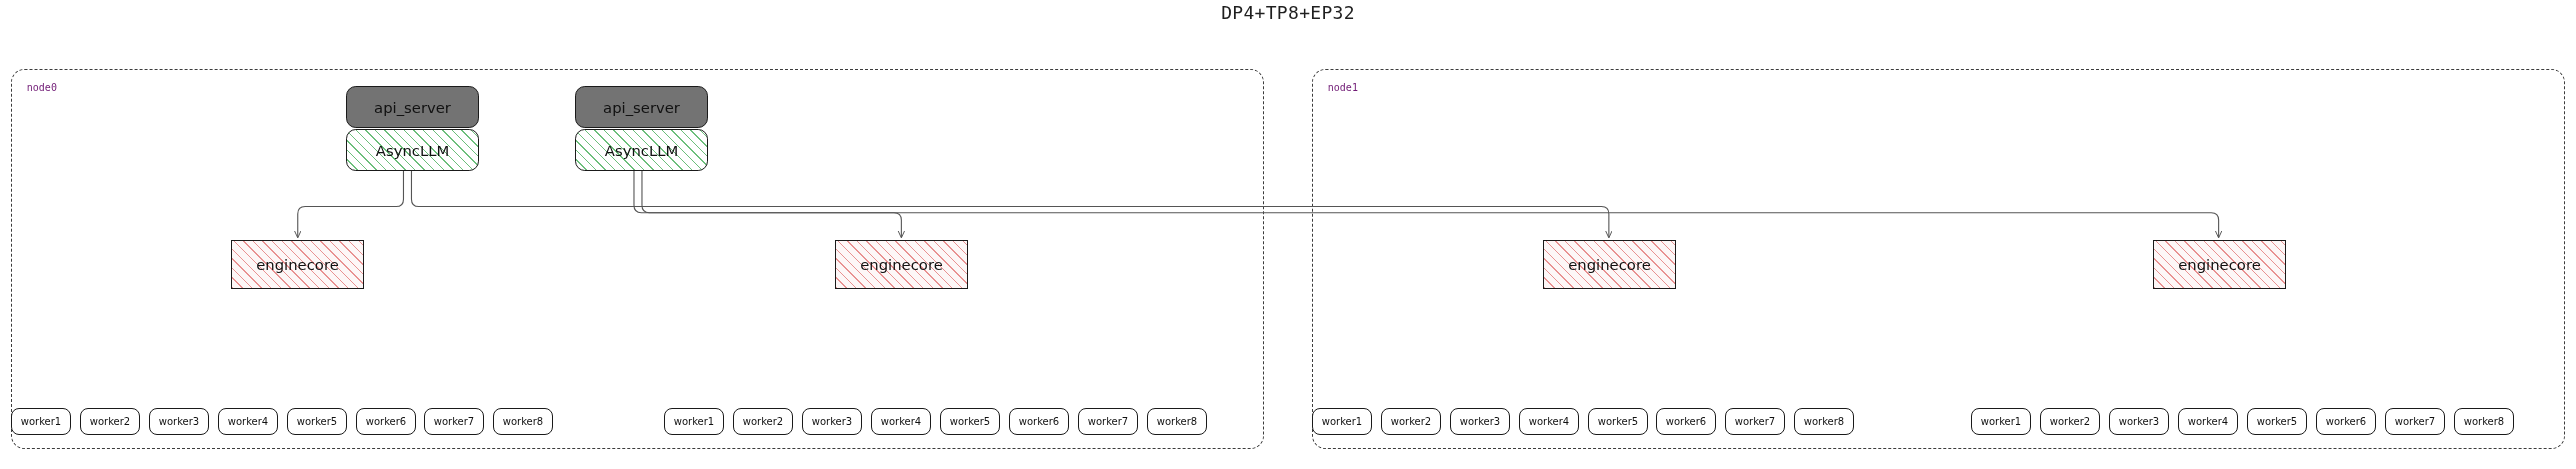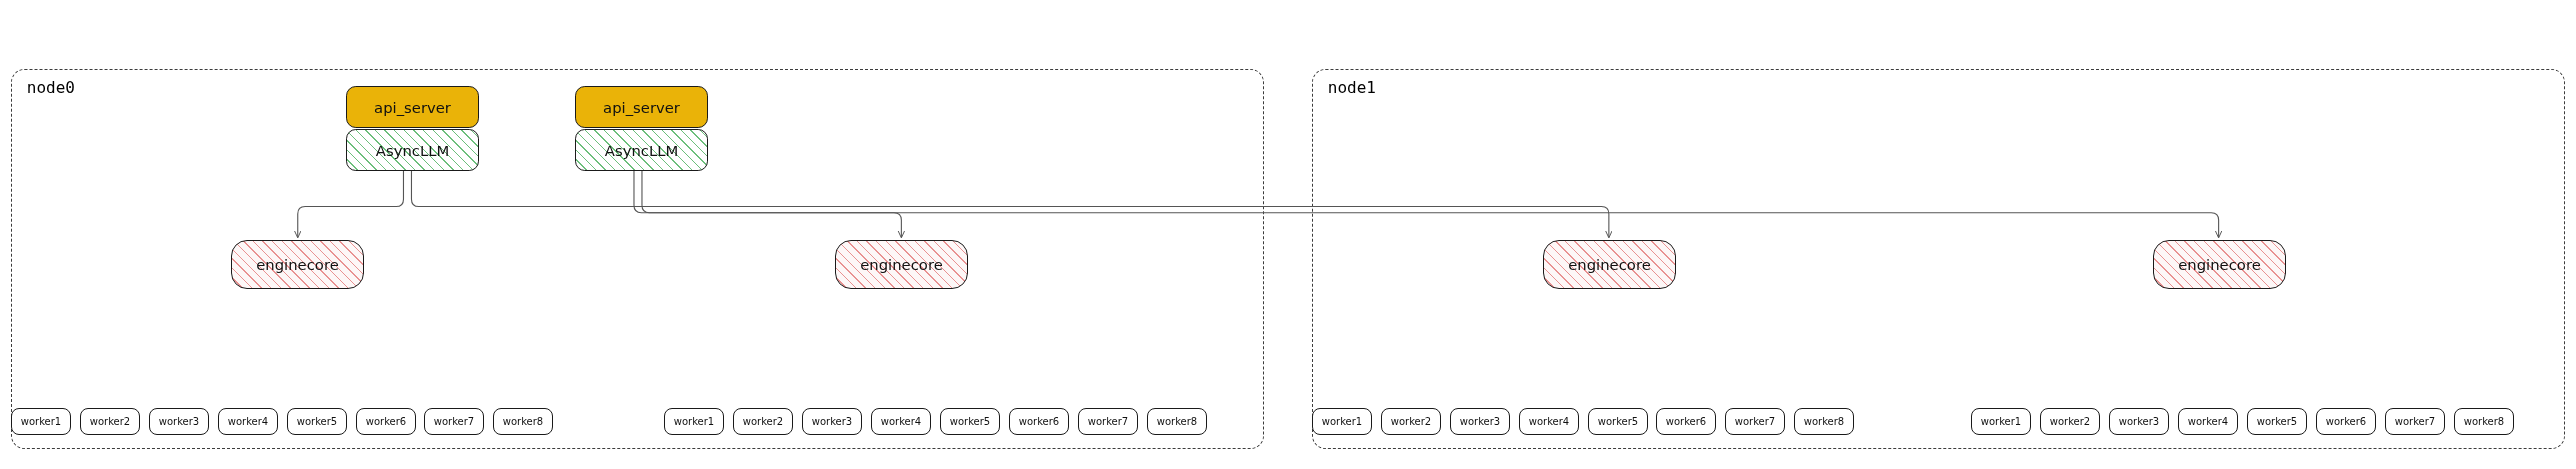--- a/index.html
+++ b/index.html
@@ -35,62 +35,62 @@
     position: absolute;
     border: 1.5px dashed #3c3c3c;
     border-radius: 13.5px;
     background: transparent;
   }
   .node-label {
     position: absolute;
     top: 11px;
     left: 14.8px;
     font-family: "DejaVu Sans Mono", monospace;
-    font-size: 16px;
+    font-size: 10px;
     line-height: 14.8px;
-    color: #000000;
+    color: #701a75;
     white-space: nowrap;
   }
 
   
   .box {
     position: absolute;
     border: 1.8px solid #1a1a1a;
     border-radius: 8.6px;
     background: #ffffff;
     display: flex;
     align-items: center;
     justify-content: center;
     font-size: 14.8px;
     color: #111111;
     white-space: nowrap;
     z-index: 5;
   }
 
   
   .box.api-server {
-    background: #eab308;
+    background: #737373;
     border-radius: 9.8px;
   }
 
   
   .box.asyncllm {
     border-radius: 9.8px;
     background-color: #ffffff;
     background-image: repeating-linear-gradient(
         45deg,
         rgba(82, 180, 100, 0.85) 0px,
         rgba(82, 180, 100, 0.85) 1px,
         rgba(255,255,255,0) 1px,
         rgba(255,255,255,0) 6.8px);
   }
 
   
   .box.enginecore {
-    border-radius: 16px;
+    border-radius: 0;
     background-color: #fdf7f7;
     background-image: repeating-linear-gradient(
         45deg,
         rgba(226, 112, 112, 0.75) 0px,
         rgba(226, 112, 112, 0.75) 1px,
         rgba(255,255,255,0) 1px,
         rgba(255,255,255,0) 6.8px);
   }
 
   
@@ -109,20 +109,21 @@
     width: 2576px; height: 469px;
     z-index: 2;
     pointer-events: none;
   }
 </style>
 </head>
 <body>
 
 <div id="page">
 
+  <div id="diagram-title">DP4+TP8+EP32</div>
 
   <svg id="edge-layer" viewBox="0 0 4188 763" width="2576" height="469">
       <defs>
         <marker id="ah" markerWidth="14" markerHeight="14" refX="11" refY="5.5" orient="auto" markerUnits="userSpaceOnUse">
           <path d="M0,0 L12,5.5 L0,11" fill="none" stroke="#555555" stroke-width="1.6"></path>
         </marker>
       </defs>
       <path d="M 655 278 L 655 324 Q 655 336 643 336 L 495 336 Q 483 336 483 348 L 483 386" fill="none" stroke="#555555" stroke-width="1.8" marker-end="url(#ah)"></path>
       <path d="M 668 278 L 668 324 Q 668 336 680 336 L 2604 336 Q 2616 336 2616 348 L 2616 386" fill="none" stroke="#555555" stroke-width="1.8" marker-end="url(#ah)"></path>
       <path d="M 1030 278 L 1030 334 Q 1030 346 1042 346 L 1453 346 Q 1465 346 1465 358 L 1465 386" fill="none" stroke="#555555" stroke-width="1.8" marker-end="url(#ah)"></path>

